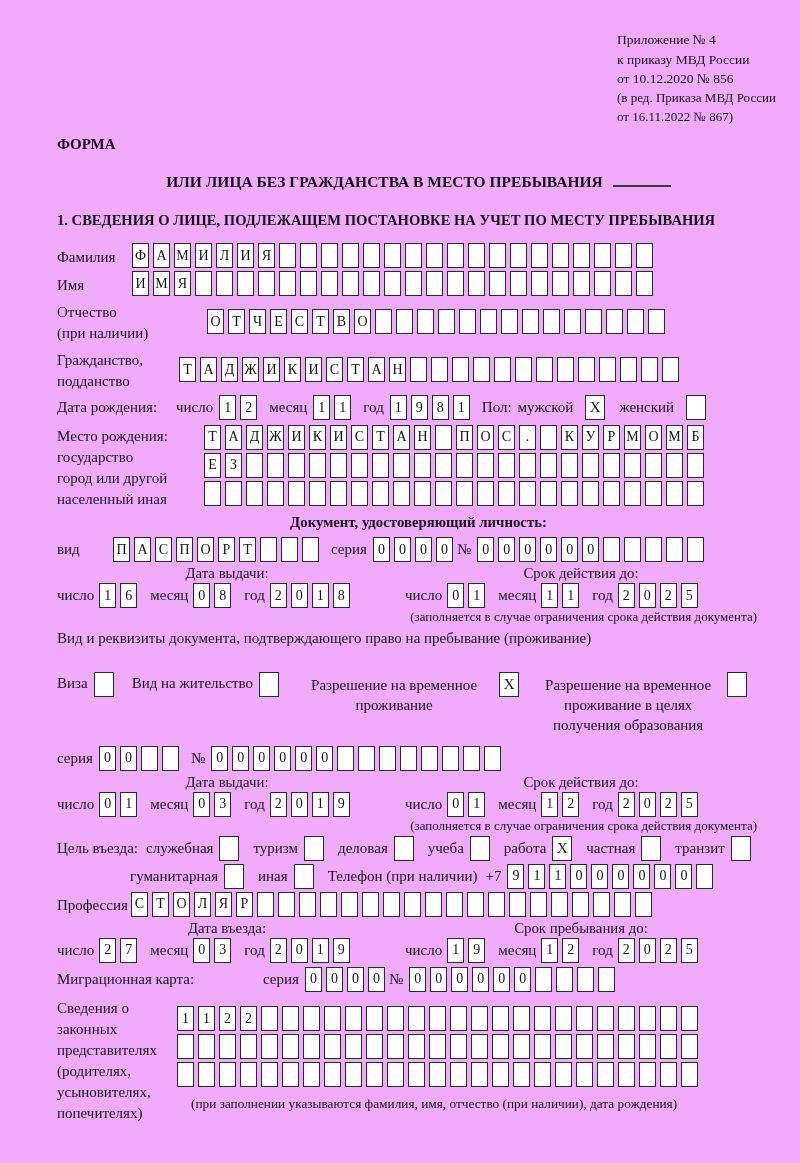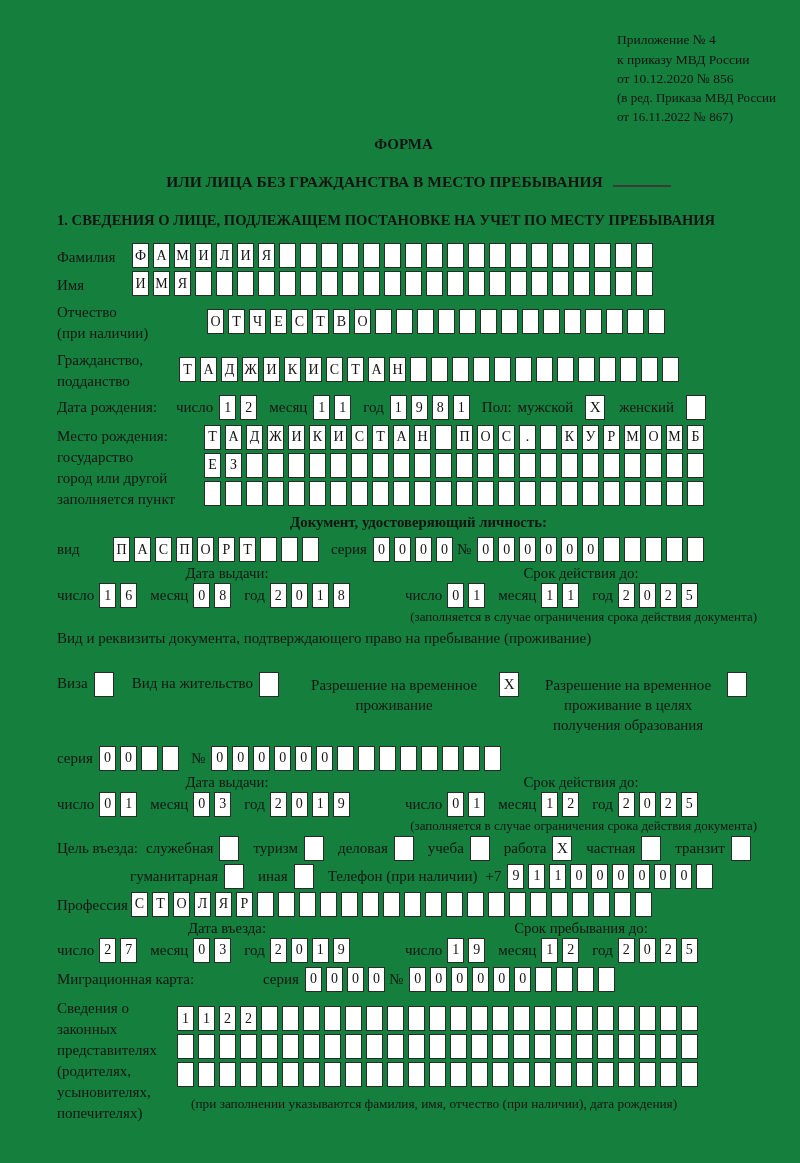--- a/index.html
+++ b/index.html
@@ -1,24 +1,24 @@
 <!DOCTYPE html>
 <html><head>
 <meta charset="utf-8">
 <style>
   * { box-sizing: border-box; margin: 0; padding: 0; }
   html, body { background: #ffffff; }
   .page {
-    width: 800px; height: 1163px; background: #15803d; color: #141414;
+    width: 800px; height: 1163px; background: #f0abfc; color: #141414;
     font-family: "Liberation Serif", serif; font-size: 15px;
     padding: 30px 20px 20px 57px; position: relative; overflow: hidden;
   }
   
   .annex { margin-left: 560px; font-size: 13.5px; line-height: 1.45; white-space: nowrap; }
-  .form-label { text-align: center; padding-right: 30px; font-weight: bold; margin-top: 10px; font-size: 15px; }
+  .form-label { text-align: left; padding-right: 30px; font-weight: bold; margin-top: 10px; font-size: 15px; }
   .title { text-align: center; font-weight: bold; font-size: 15.5px; margin-top: 16px; line-height: 1.62; }
   .blank-line { display: inline-block; width: 58px; border-bottom: 2px solid #3a3a3a; height: 13px; margin-left: 10px; }
   .sec-heading { font-weight: bold; font-size: 14.6px; margin-top: 18px; margin-bottom: 14px; }
 
   
   .frow { display: flex; align-items: center; margin-bottom: 3px; }
   .flabel { flex: 0 0 auto; padding-top: 3px; line-height: 1.4; }
   .w75  { width: 75px; }
   .w105 { width: 105px; }
   .w122 { width: 122px; }
@@ -242,21 +242,21 @@
     <span class="cb">X</span>
     <span class="lbl gap14">женский</span>
     <span class="cb"></span>
   </div>
 
   <div class="frow">
     <div class="flabel w147">
       <div>Место рождения:</div>
       <div>государство</div>
       <div>город или другой</div>
-      <div>заполняется пункт</div>
+      <div>населенный иная</div>
     </div>
     <div class="stack">
       <div class="boxes">
           <span class="box">Т</span>
           <span class="box">А</span>
           <span class="box">Д</span>
           <span class="box">Ж</span>
           <span class="box">И</span>
           <span class="box">К</span>
           <span class="box">И</span>

